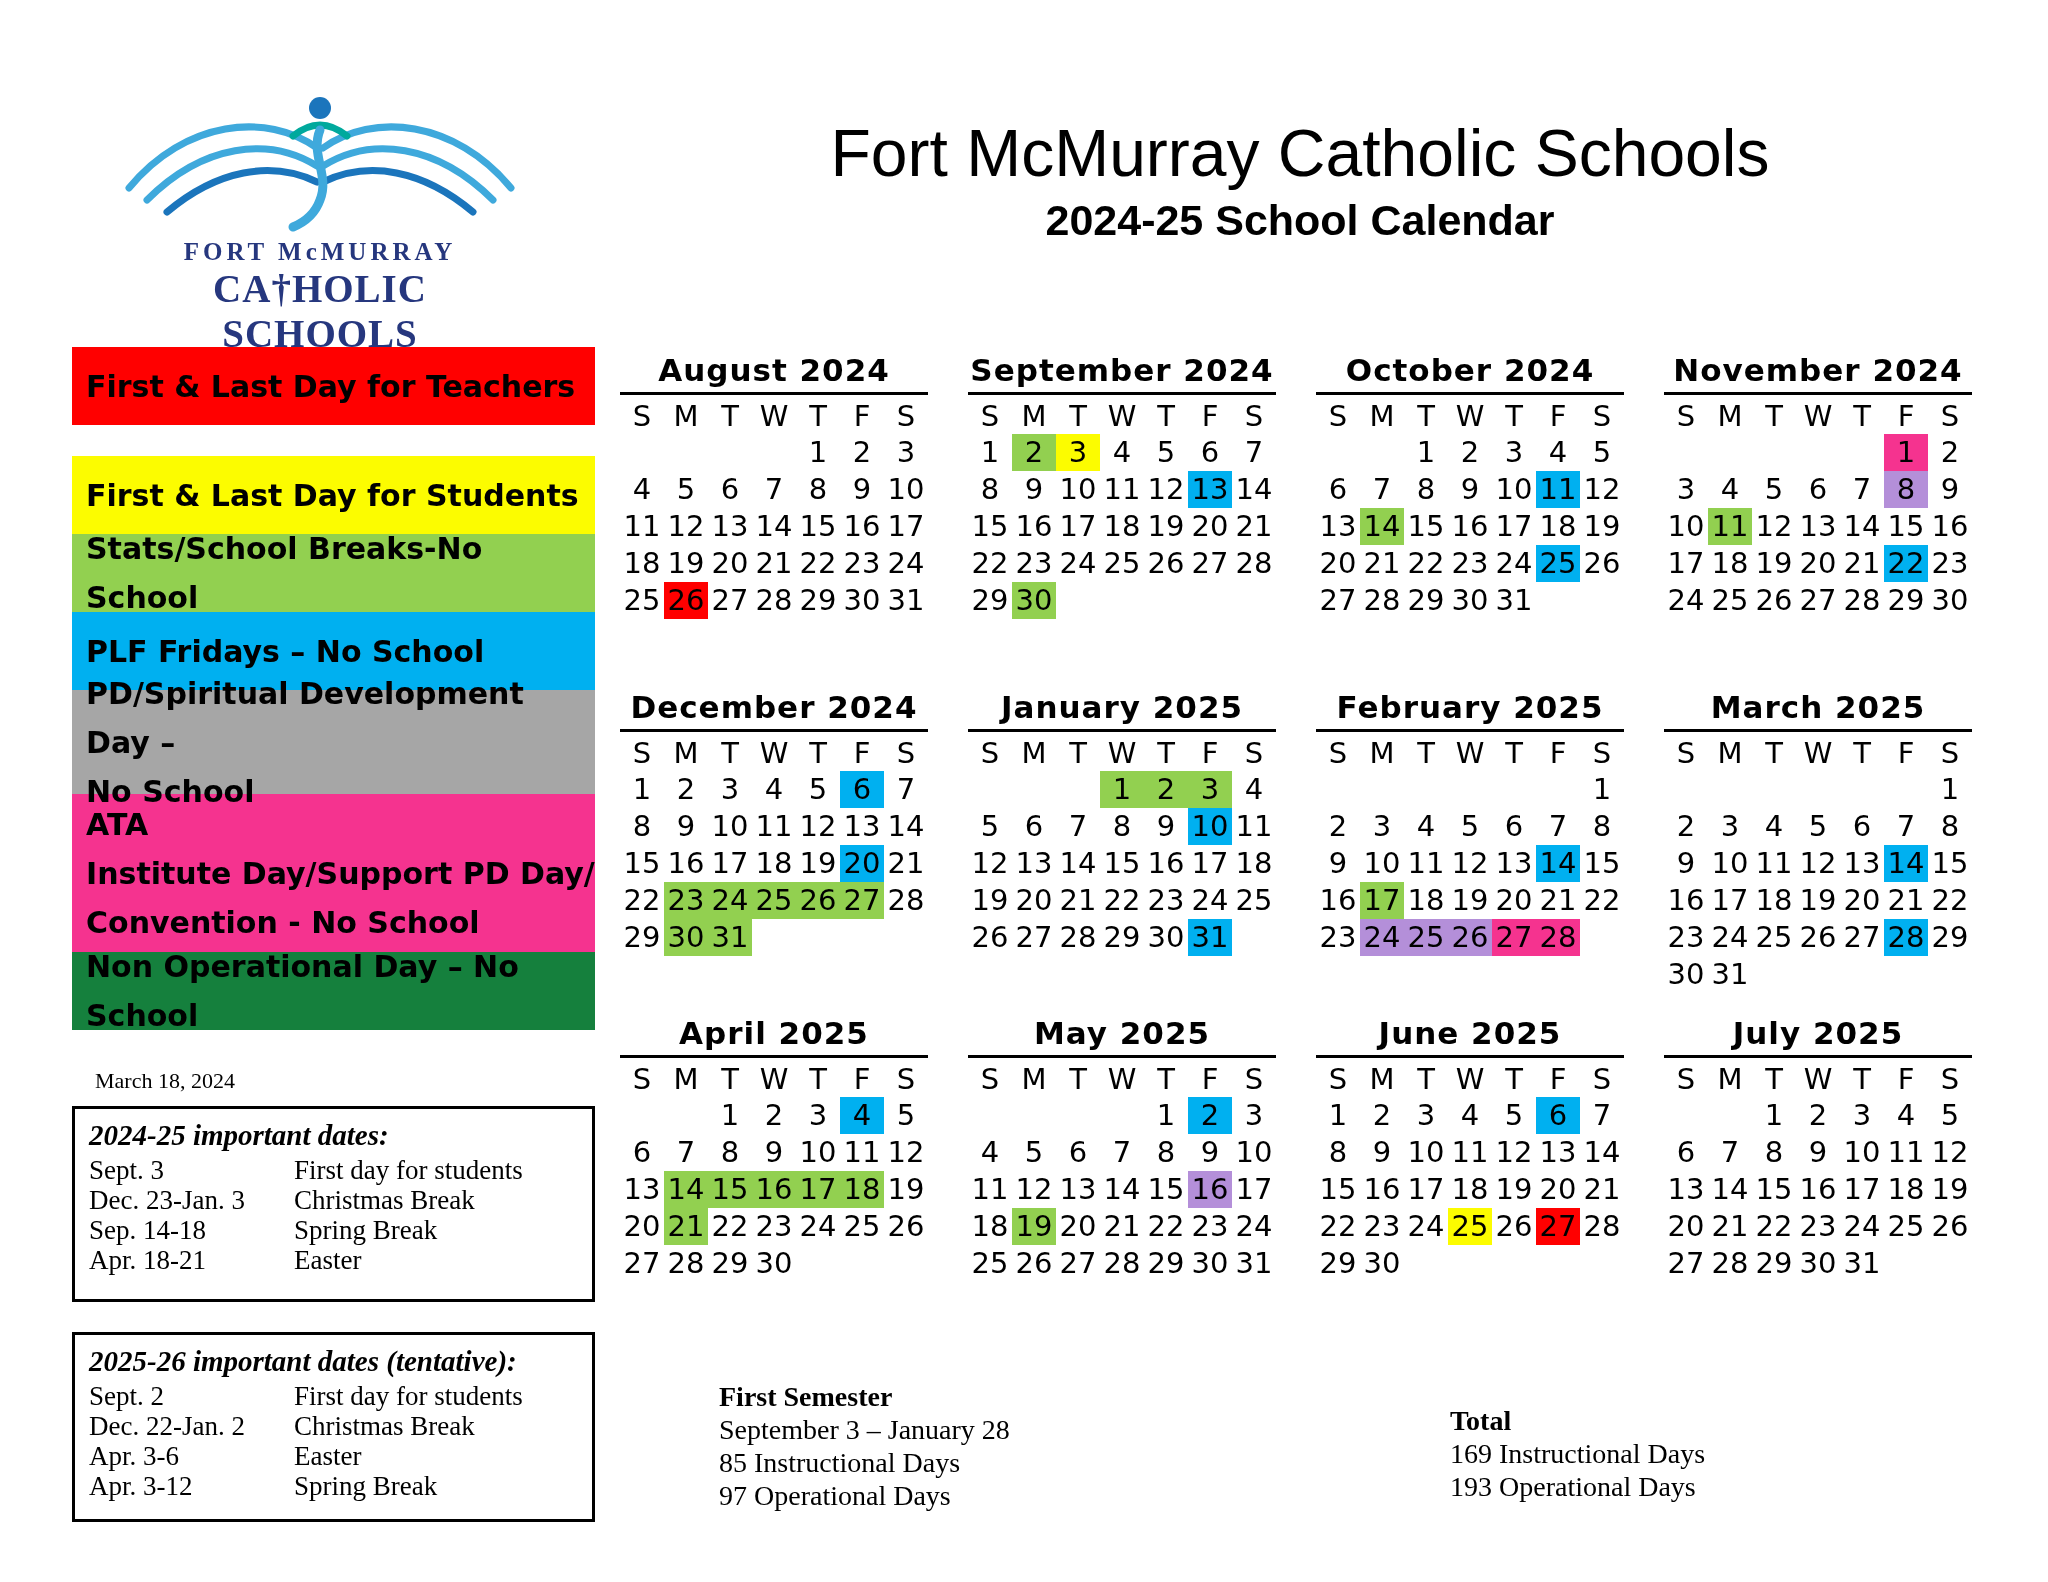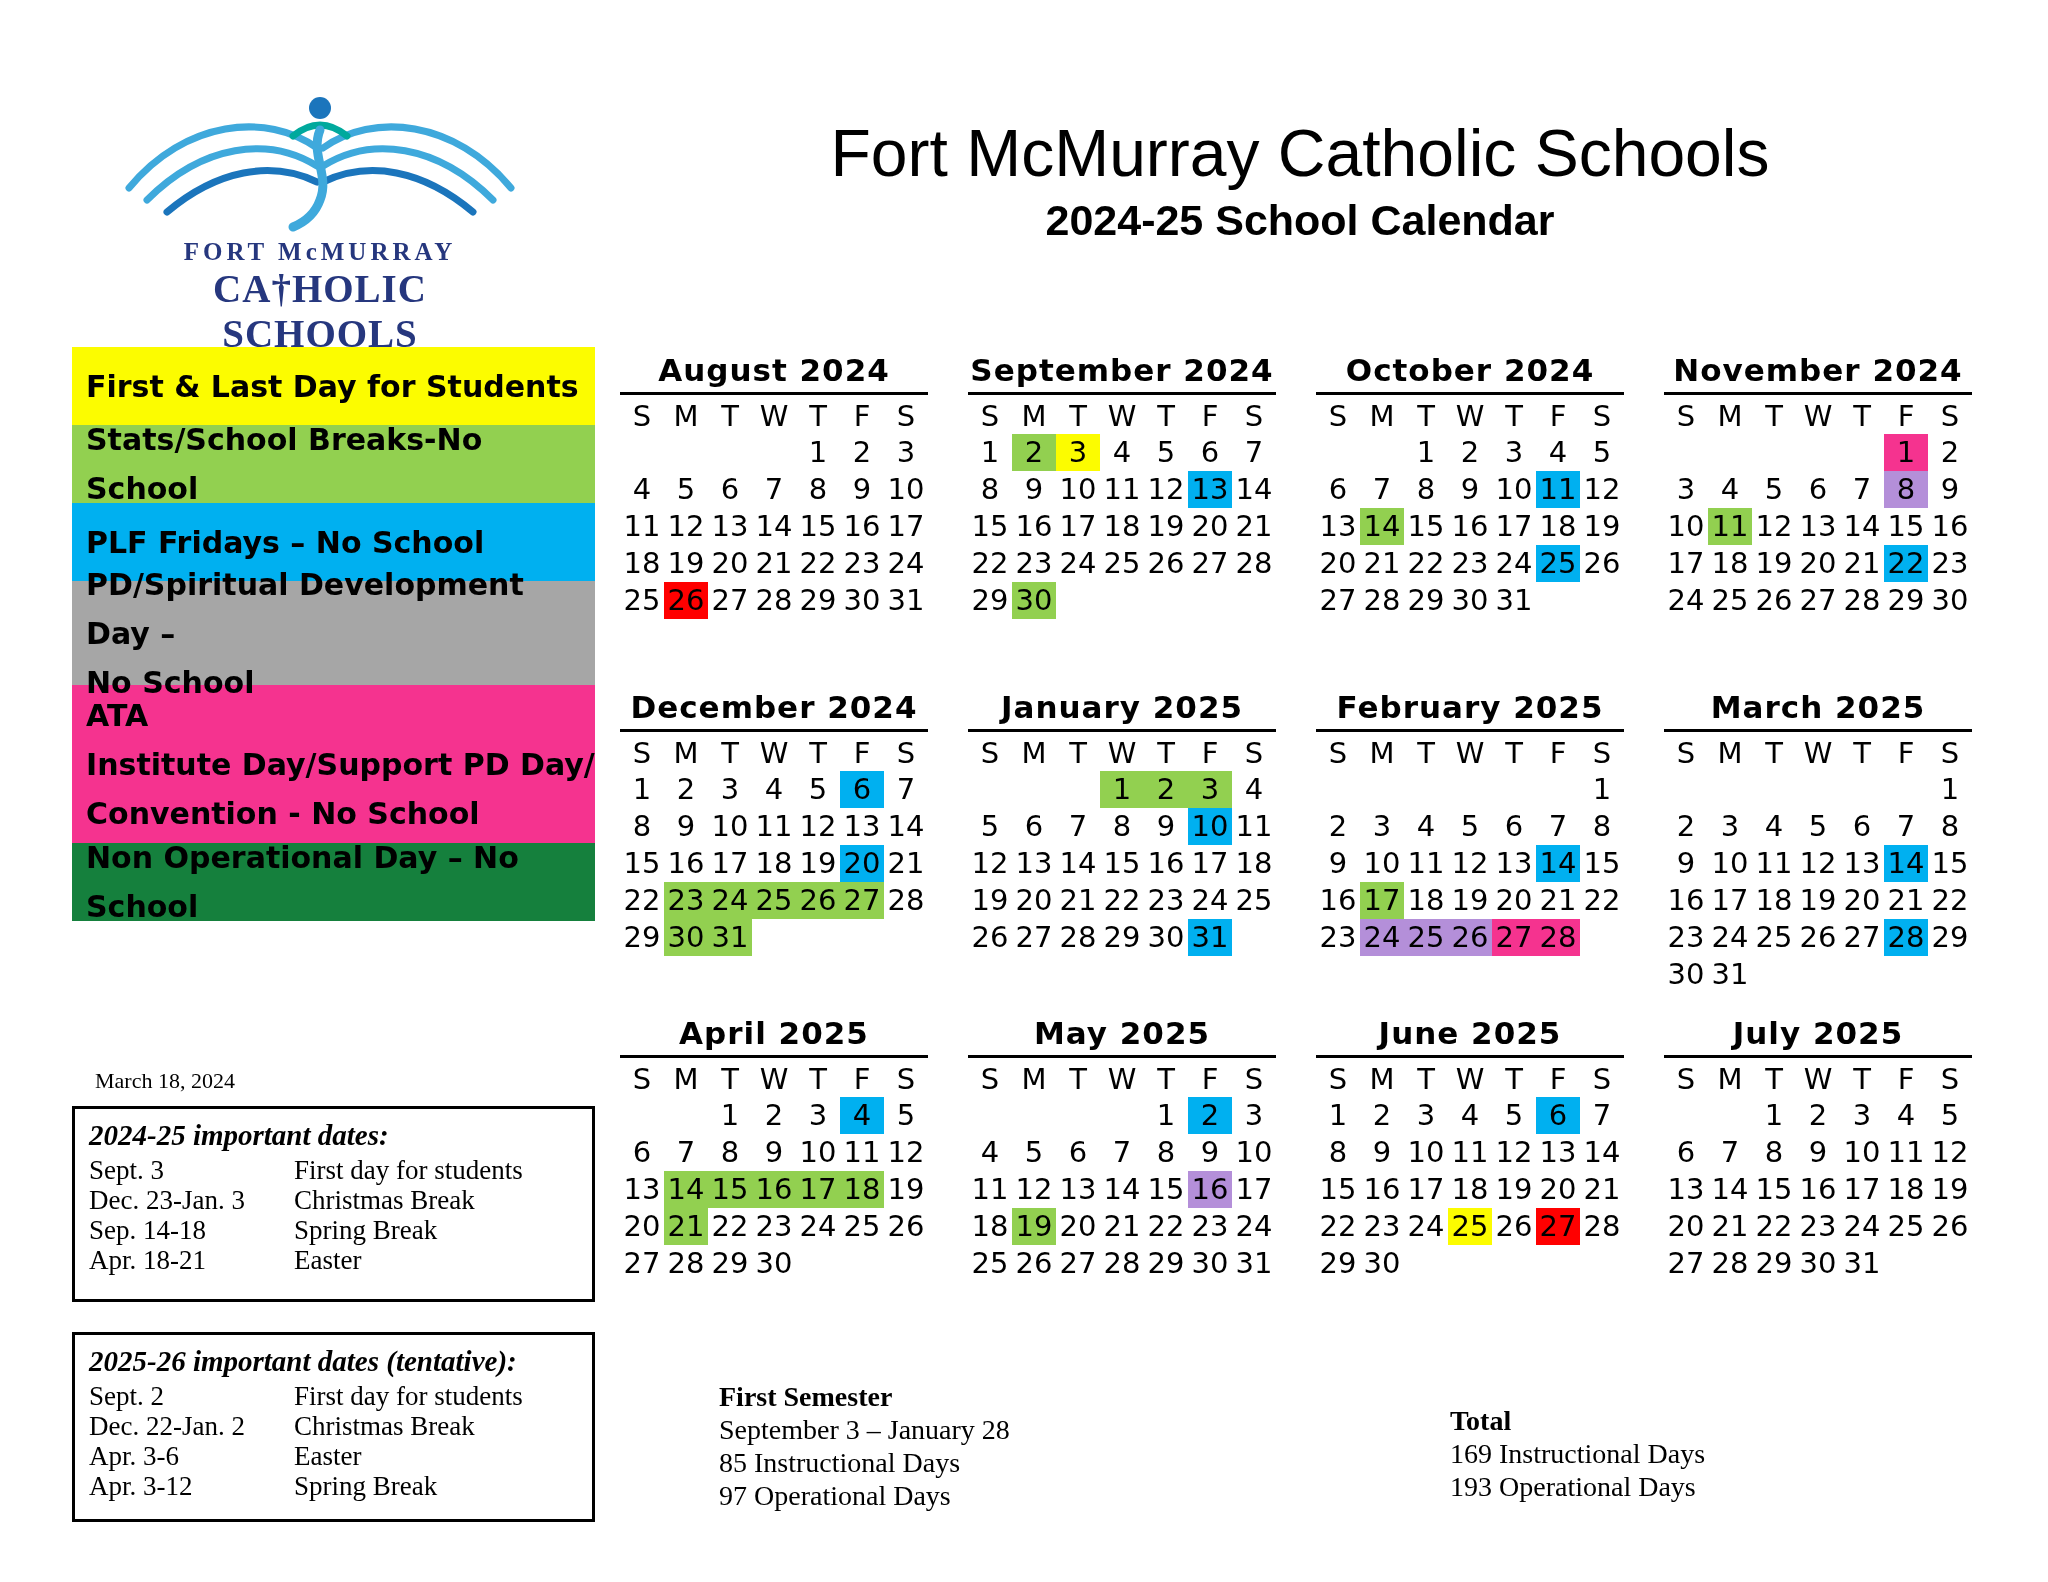--- a/index.html
+++ b/index.html
@@ -82,21 +82,24 @@
     <div class="logo-text1">FORT McMURRAY</div>
     <div class="logo-text2">CA†HOLIC SCHOOLS</div>
   </div>
 
   <div id="title-block">
     <div id="main-title">Fort McMurray Catholic Schools</div>
     <div id="sub-title">2024-25 School Calendar</div>
   </div>
 
   <div id="legend">
-      <div class="legend-bar lines-1" style="background: rgb(252, 252, 0);">
+      <div class="legend-bar lines-1" style="background: rgb(255, 0, 0);">
+        <div class="legend-line">First &amp; Last Day for Teachers</div>
+      </div>
+      <div class="legend-bar lines-1" style="background: rgb(252, 252, 0); margin-top: 31px;">
         <div class="legend-line">First &amp; Last Day for Students</div>
       </div>
       <div class="legend-bar lines-1" style="background: rgb(146, 208, 80);">
         <div class="legend-line">Stats/School Breaks-No School</div>
       </div>
       <div class="legend-bar lines-1" style="background: rgb(0, 176, 240);">
         <div class="legend-line">PLF Fridays – No School</div>
       </div>
       <div class="legend-bar lines-2" style="background: rgb(166, 166, 166);">
         <div class="legend-line">PD/Spiritual Development Day –</div>

